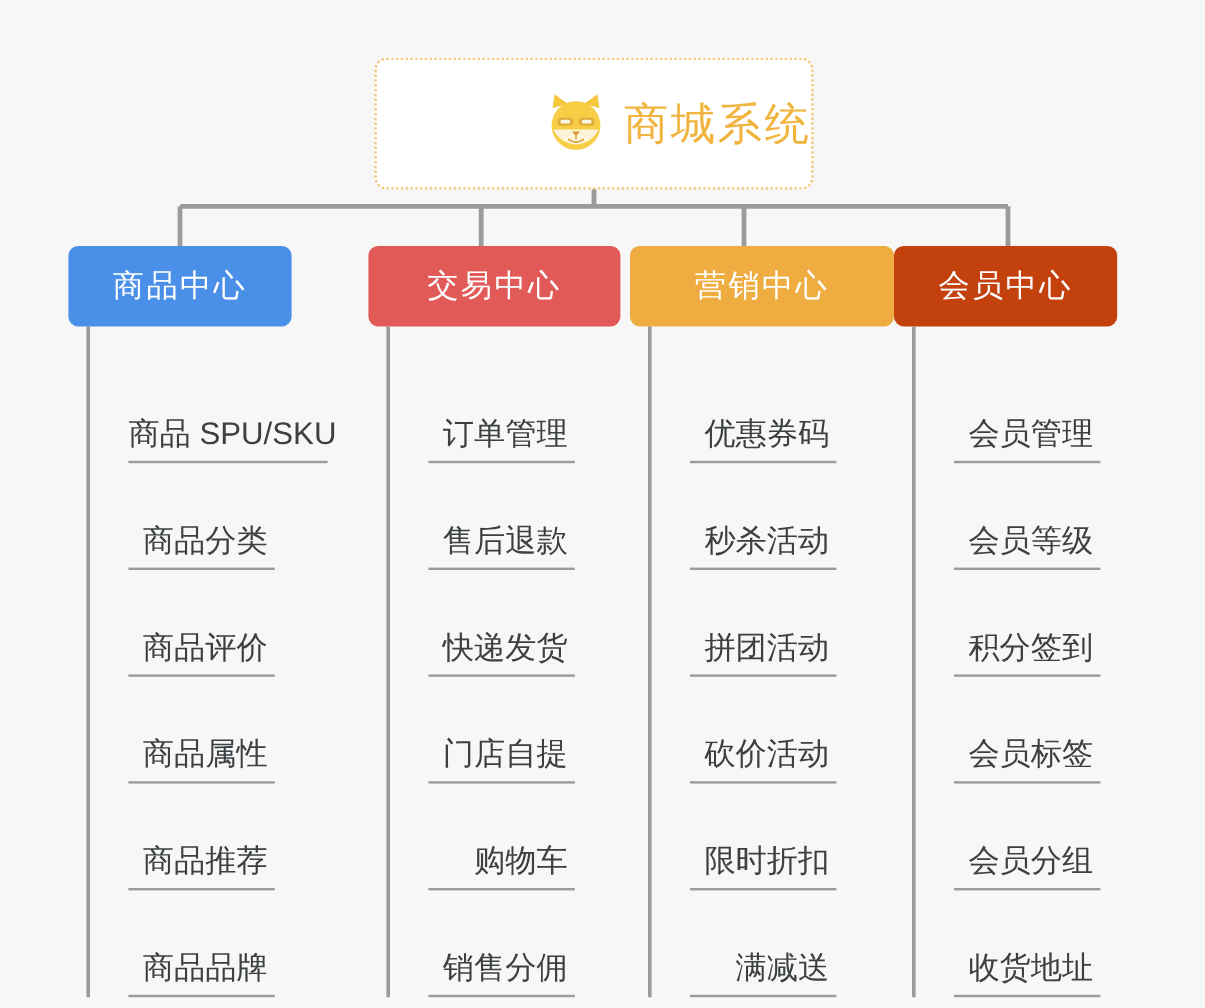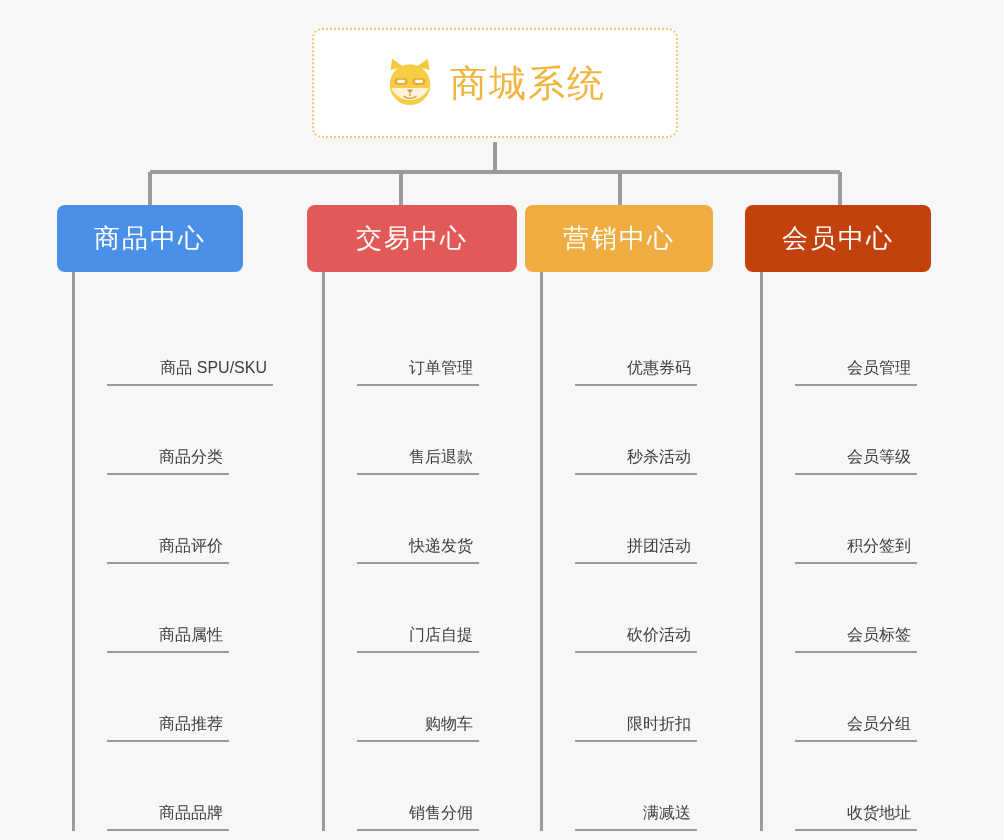--- a/index.html
+++ b/index.html
@@ -29,30 +29,30 @@
     top: 0;
     width: 1004px;
     height: 840px;
     pointer-events: none;
   }
 
   
   .root-node {
     position: absolute;
     left: 312px;
-    top: 28px;
+    top: 48px;
     width: 366px;
     height: 110px;
     box-sizing: border-box;
     background: #ffffff;
     border: 2px dotted #f3c677;
     border-radius: 10px;
     display: flex;
     align-items: center;
-    justify-content: center;
+    justify-content: flex-end;
     gap: 14px;
   }
   .root-title {
     font-size: 37px;
     color: #f0b43f;
     letter-spacing: 2px;
     line-height: 1;
     font-weight: 400;
     white-space: nowrap;
   }
@@ -89,21 +89,21 @@
   }
   .item {
     position: relative;
     height: 89px;
     box-sizing: border-box;
     display: flex;
     align-items: flex-end;
     padding-left: 32px;
   }
   .item-label {
-    font-size: 16px;
+    font-size: 26px;
     color: #3c4043;
     white-space: nowrap;
     line-height: 1.15;
     padding: 0 6px 7px 0;
     border-bottom: 2px solid #9b9b9b;
     display: inline-block;
     min-width: 116px;
   }
   .item-label.wide {
     min-width: 160px;
@@ -194,21 +194,21 @@
         </div>
         <div class="item">
           <span class="item-label">购物车</span>
         </div>
         <div class="item">
           <span class="item-label">销售分佣</span>
         </div>
       </div>
     </div>
     <div class="column" style="left: 525px; width: 188px;">
-      <div class="cat-header" style="background: rgb(238, 172, 65); width: 188px;">
+      <div class="cat-header" style="background: rgb(238, 172, 65); width: 220px;">
         <span>营销中心</span>
       </div>
       <div class="items">
         <div class="item">
           <span class="item-label">优惠券码</span>
         </div>
         <div class="item">
           <span class="item-label">秒杀活动</span>
         </div>
         <div class="item">

